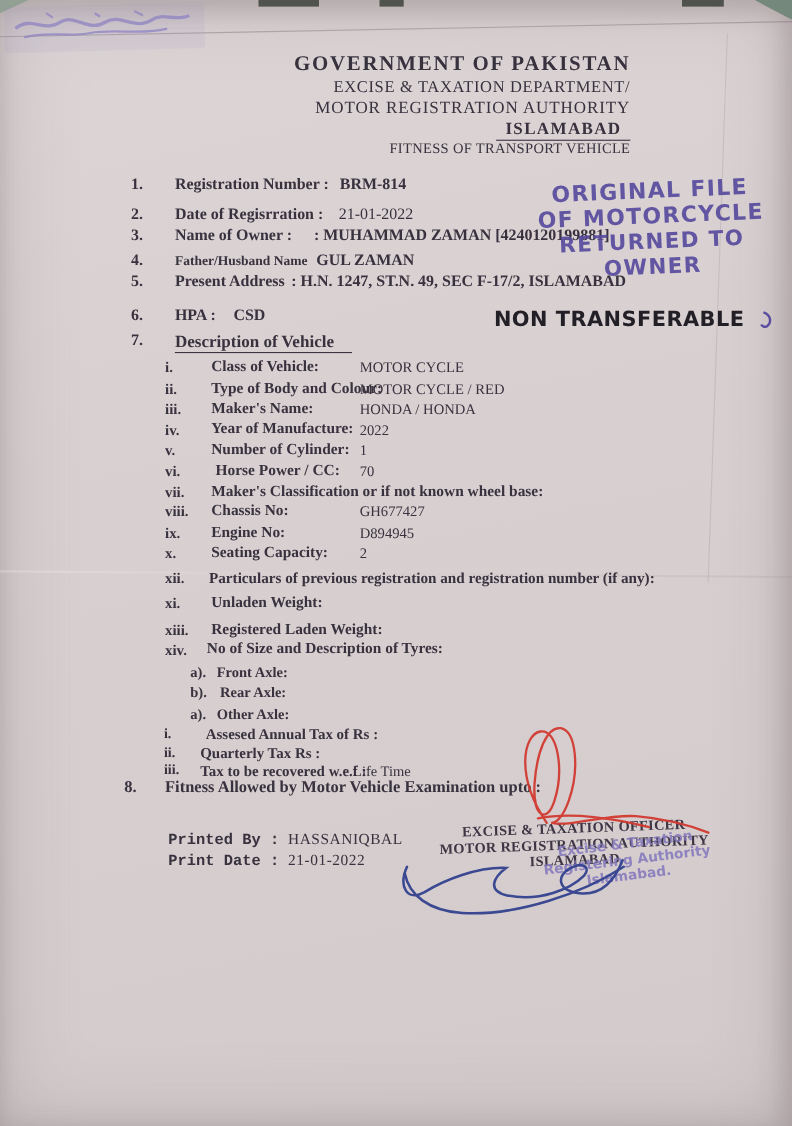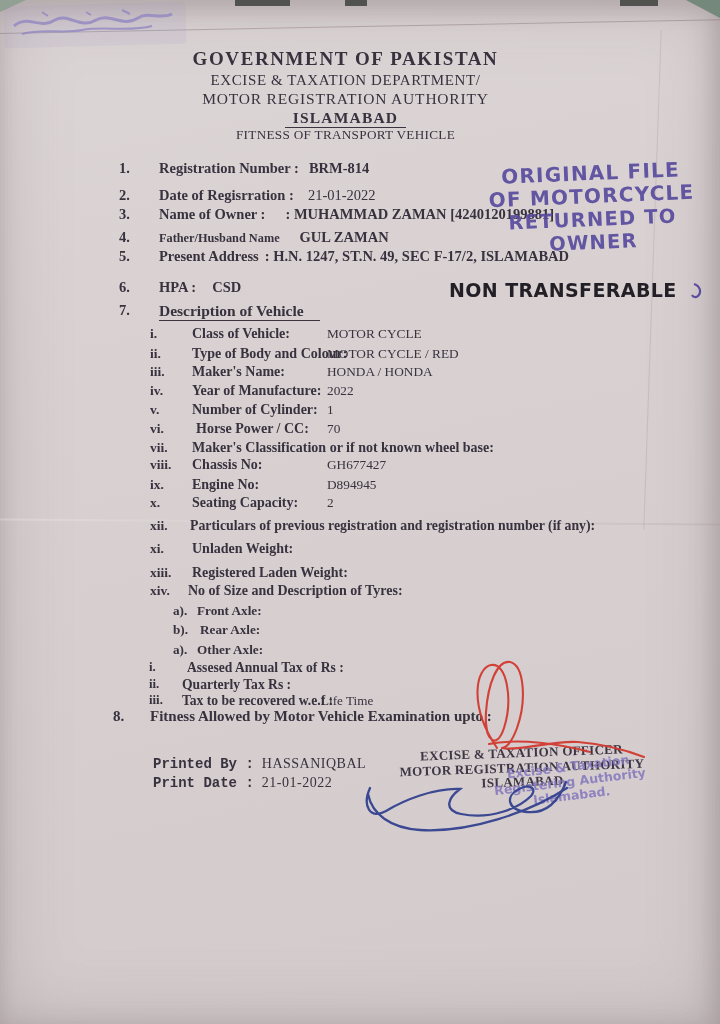--- a/index.html
+++ b/index.html
@@ -17,21 +17,21 @@
   
   .top-dark{position:absolute;top:0;height:6px;background:#3d423d;opacity:.85;}
   .corner{position:absolute;top:0;}
   .corner.tr{right:0;width:34px;height:18px;background:#74897b;clip-path:polygon(100% 0,0 0,100% 100%);}
   .corner.tl{left:0;width:26px;height:12px;background:#92a094;clip-path:polygon(0 0,100% 0,0 100%);}
   .crease1{position:absolute;left:-8px;top:26px;width:740px;height:1px;background:rgba(115,100,106,.38);transform:rotate(-1.1deg);}
   .crease2{position:absolute;left:0;top:521px;width:720px;height:2px;background:linear-gradient(90deg,rgba(255,255,255,.22),rgba(150,135,140,.18));transform:rotate(.4deg);}
   .crease3{position:absolute;left:652px;top:30px;width:1px;height:500px;background:rgba(140,126,132,.22);transform:rotate(2deg);}
 
   
-  .header{position:absolute;left:118px;top:48px;width:455px;text-align:center;letter-spacing:.4px;}
+  .header{position:absolute;left:118px;top:48px;width:455px;text-align:right;letter-spacing:.4px;}
   .h-line1{font-size:19px;font-weight:bold;letter-spacing:1.6px;}
   .h-line2{font-size:15px;margin-top:2px;letter-spacing:.6px;}
   .h-line3{font-size:15.5px;margin-top:1px;letter-spacing:.8px;}
   .h-line4{font-size:15.5px;font-weight:bold;margin-top:1px;letter-spacing:1.2px;}
   .h-line4 span{border-bottom:1.6px solid #3a3540;padding:0 8px 1px;}
   .h-line5{font-size:13.2px;margin-top:5px;letter-spacing:.3px;}
   .h-line6{font-size:13.2px;letter-spacing:.3px;}
 
   
   .line{position:absolute;left:0;width:720px;height:22px;white-space:nowrap;font-size:14.5px;}
@@ -127,21 +127,21 @@
   <div class="line" style="top:187px">
     <span class="num">2.</span>
     <span class="content"><span class="lab">Date of Regisrration :</span><span class="val reg">21-01-2022</span></span>
   </div>
   <div class="line" style="top:206px">
     <span class="num">3.</span>
     <span class="content"><span class="lab">Name of Owner :</span><span class="val" style="margin-left:20px">: MUHAMMAD ZAMAN [4240120199881]</span></span>
   </div>
   <div class="line" style="top:229px">
     <span class="num">4.</span>
-    <span class="content"><span class="lab small">Father/Husband Name</span><span class="val" style="margin-left:20px">GUL ZAMAN</span></span>
+    <span class="content"><span class="lab small">Father/Husband Name</span><span class="val" style="margin-left:8px">GUL ZAMAN</span></span>
   </div>
   <div class="line" style="top:248px">
     <span class="num">5.</span>
     <span class="content"><span class="lab">Present Address</span><span class="val" style="margin-left:6px">: H.N. 1247, ST.N. 49, SEC F-17/2, ISLAMABAD</span></span>
   </div>
   <div class="line" style="top:279px">
     <span class="num">6.</span>
     <span class="content"><span class="lab">HPA :</span><span class="val" style="margin-left:16px">CSD</span></span>
   </div>
 

